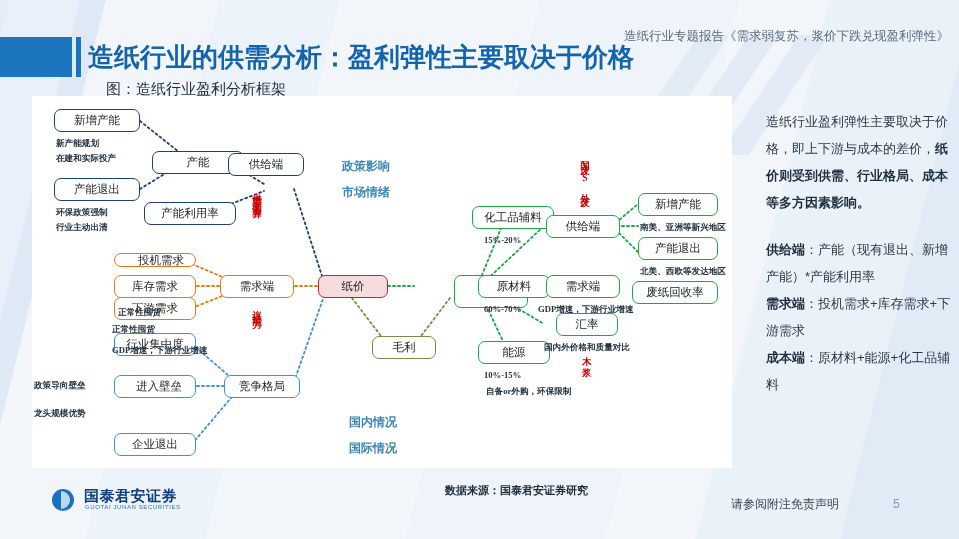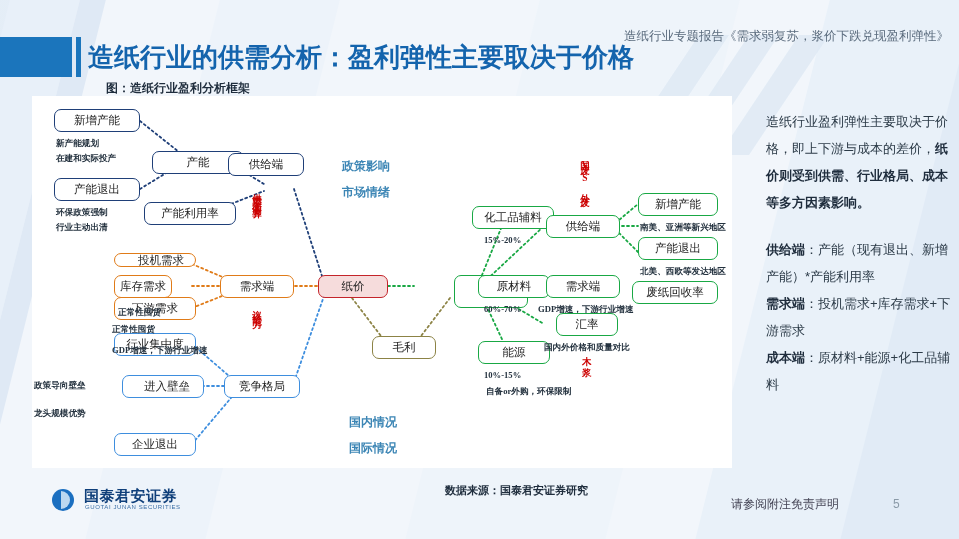--- a/index.html
+++ b/index.html
@@ -46,21 +46,21 @@
     white-space:nowrap; line-height:44px;
   }
   .hdr-sub {
     position:absolute; right:10px; top:28px;
     font-size:12.5px; color:#5a6b7d; white-space:nowrap;
   }
 
   
   .fig-caption {
     position:absolute; left:106px; top:80px;
-    font-size:12px; font-weight:bold; color:#1f2d3d; white-space:nowrap;
+    font-size:15px; font-weight:normal; color:#1f2d3d; white-space:nowrap;
   }
 
   
   #canvas {
     position:absolute; left:32px; top:96px; width:700px; height:372px;
     background:#ffffff;
   }
   #canvas svg { position:absolute; left:0; top:0; }
 
   
@@ -230,31 +230,31 @@
 
     <div class="node blue" style="left:120px; top:55px;  width:92px; height:23px;">产能</div>
     <div class="node blue" style="left:112px; top:106px; width:92px; height:23px;">产能利用率</div>
     <div class="node blue" style="left:196px; top:57px;  width:76px; height:23px;">供给端</div>
 
     <div class="vred" style="left:218px; top:90px;">供需平衡测算</div>
 
     <div class="node orange" style="left:82px;  top:157px; width:82px; height:14px;padding-left:12px;">投机需求</div>
     <div class="ann" style="left:90px; top:186px;">投机性囤货</div>
 
-    <div class="node orange" style="left:82px;  top:179px; width:58px; height:23px;">库存需求</div>
+    <div class="node orange" style="left:82px;  top:179px; width:82px; height:23px;">库存需求</div>
     <div class="node orange" style="left:82px;  top:201px; width:82px; height:23px;">下游需求</div>
     <div class="node orange" style="left:188px; top:179px; width:74px; height:23px;">需求端</div>
 
     <div class="vred" style="left:218px; top:206px;">议价能力</div>
 
     <div class="node ltblue" style="left:82px;  top:237px; width:82px; height:23px;">行业集中度</div>
     <div class="ann" style="left:2px; top:284px;">政策导向壁垒</div>
     <div class="ann" style="left:2px; top:312px;">龙头规模优势</div>
 
-    <div class="node ltblue" style="left:90px;  top:279px; width:82px; height:23px;padding-left:8px;">进入壁垒</div>
+    <div class="node ltblue" style="left:82px;  top:279px; width:82px; height:23px;padding-left:8px;">进入壁垒</div>
     <div class="node ltblue" style="left:82px;  top:337px; width:82px; height:23px;">企业退出</div>
     <div class="node ltblue" style="left:192px; top:279px; width:76px; height:23px;">竞争格局</div>
 
     <div class="node red" style="left:286px; top:179px; width:70px; height:23px;">纸价</div>
     <div class="node green" style="left:378px; top:179px; width:74px; height:33px;margin-left:44px;">成本</div>
     <div class="node olive" style="left:340px; top:240px; width:64px; height:23px;">毛利</div>
 
     <div class="btxt" style="left:310px; top:62px;">政策影响</div>
     <div class="btxt" style="left:310px; top:88px;">市场情绪</div>
     <div class="btxt" style="left:317px; top:318px;">国内情况</div>

